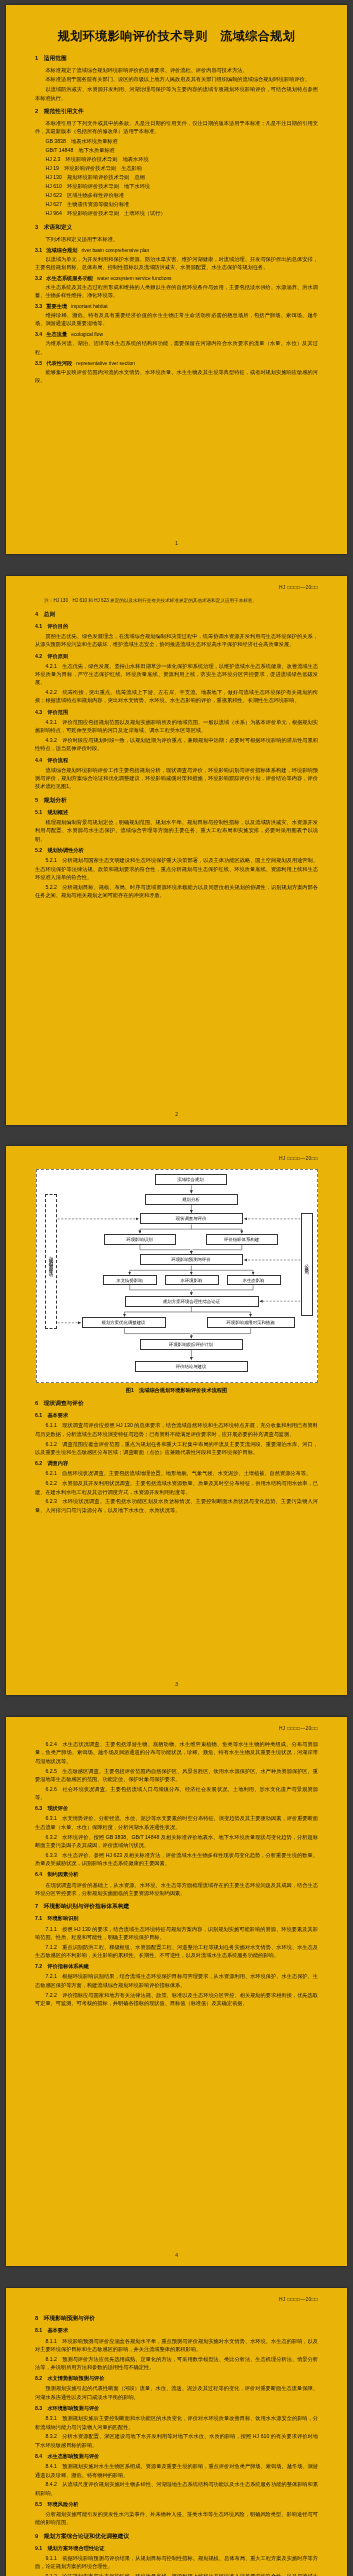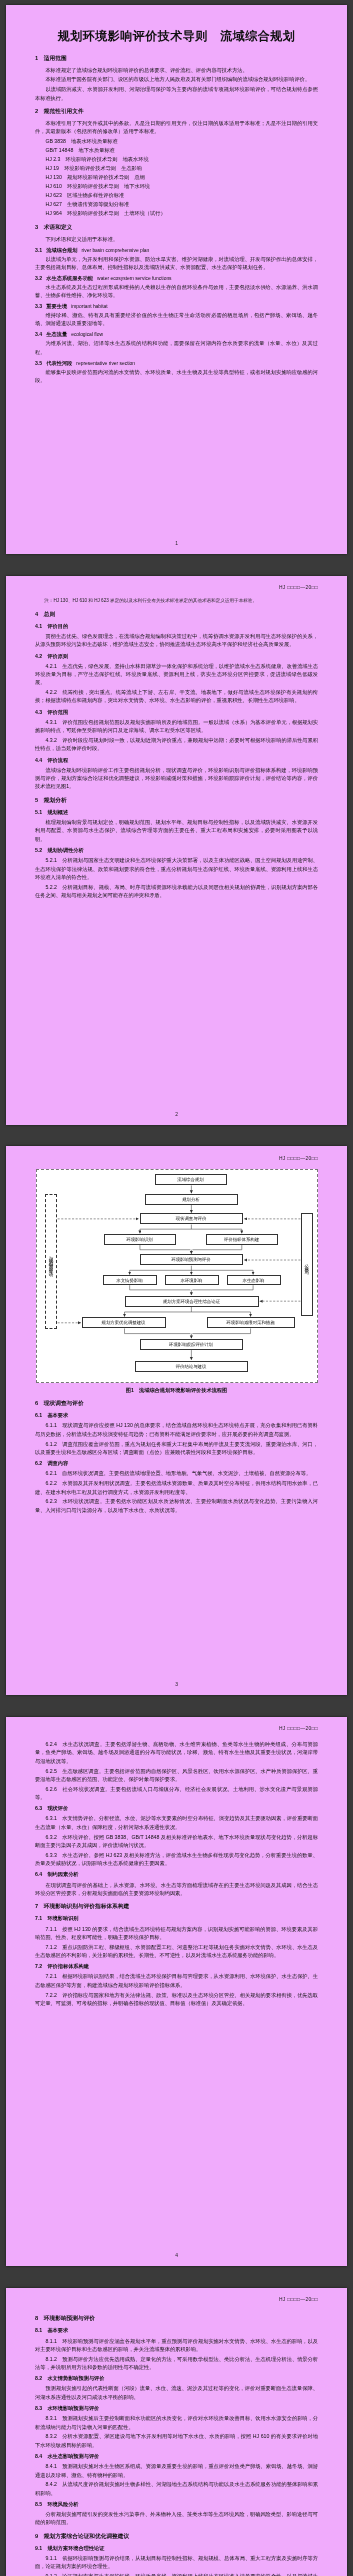--- a/index.html
+++ b/index.html
@@ -7,21 +7,21 @@
   body {
     width: 353px;
     background: #3a3a3a;
     padding: 5.2px 0 17.5px 0;
     font-family: "Liberation Sans", "DejaVu Sans", sans-serif;
     color: #111;
   }
   .page {
     width: 341px;
     height: 549px;
-    background: #f0abfc;
+    background: #eab308;
     margin: 0 auto 21.6px auto;
     position: relative;
     padding: 21.6px 29px 20.6px 29px;
     overflow: hidden;
     box-shadow: 0 0 2.6px rgba(0,0,0,0.6);
   }
   .page-header {
     position: absolute;
     top: 9.3px;
     right: 29px;

